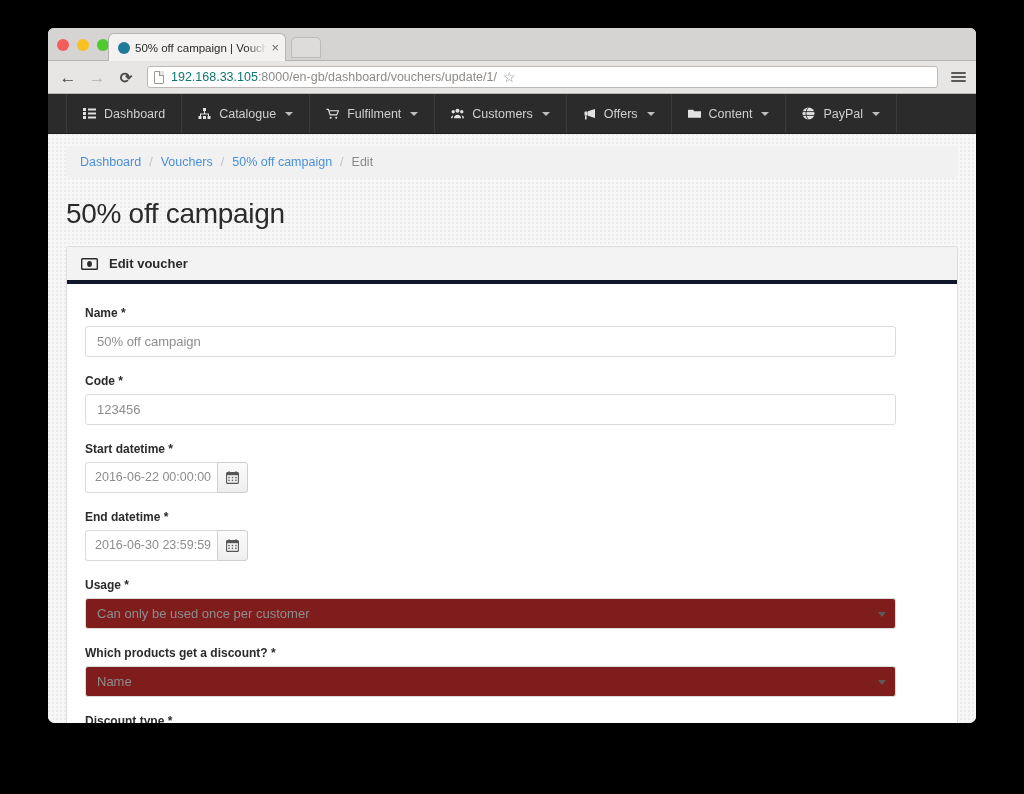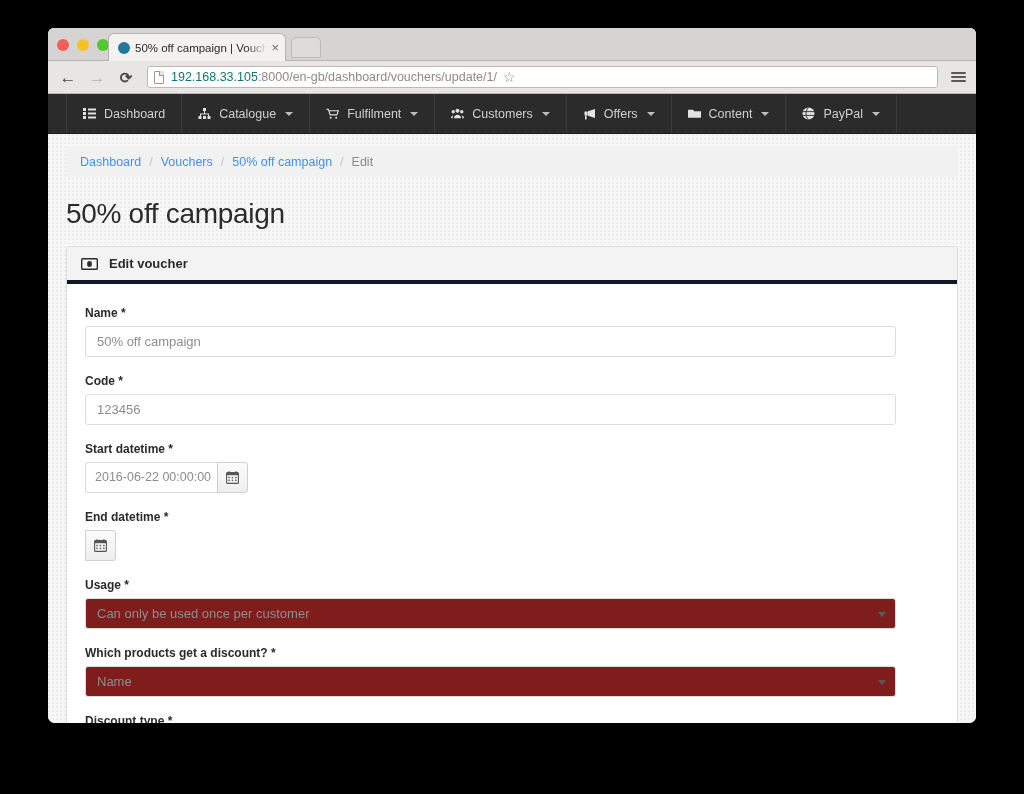--- a/index.html
+++ b/index.html
@@ -444,20 +444,21 @@
                   <rect x="5.7" y="8.6" width="1.5" height="1.5" fill="#666"></rect>
                   <rect x="9.1" y="8.6" width="1.5" height="1.5" fill="#666"></rect>
                 </svg>
             </div>
           </div>
         </div>
 
         <div class="form-group">
           <label class="form-label">End datetime *</label>
           <div class="input-group">
+            <div class="form-control">2016-06-30 23:59:59</div>
             <div class="input-group-btn">
               <svg width="13" height="13" viewBox="0 0 13 13" fill="none">
                   <rect x="0.6" y="1.6" width="11.8" height="10.8" rx="1" stroke="#555" stroke-width="1.1"></rect>
                   <rect x="0.6" y="1.6" width="11.8" height="2.6" fill="#555"></rect>
                   <rect x="2.5" y="0.2" width="1.2" height="2.4" fill="#555"></rect>
                   <rect x="9.3" y="0.2" width="1.2" height="2.4" fill="#555"></rect>
                   <rect x="2.3" y="5.8" width="1.5" height="1.5" fill="#666"></rect>
                   <rect x="5.7" y="5.8" width="1.5" height="1.5" fill="#666"></rect>
                   <rect x="9.1" y="5.8" width="1.5" height="1.5" fill="#666"></rect>
                   <rect x="2.3" y="8.6" width="1.5" height="1.5" fill="#666"></rect>

